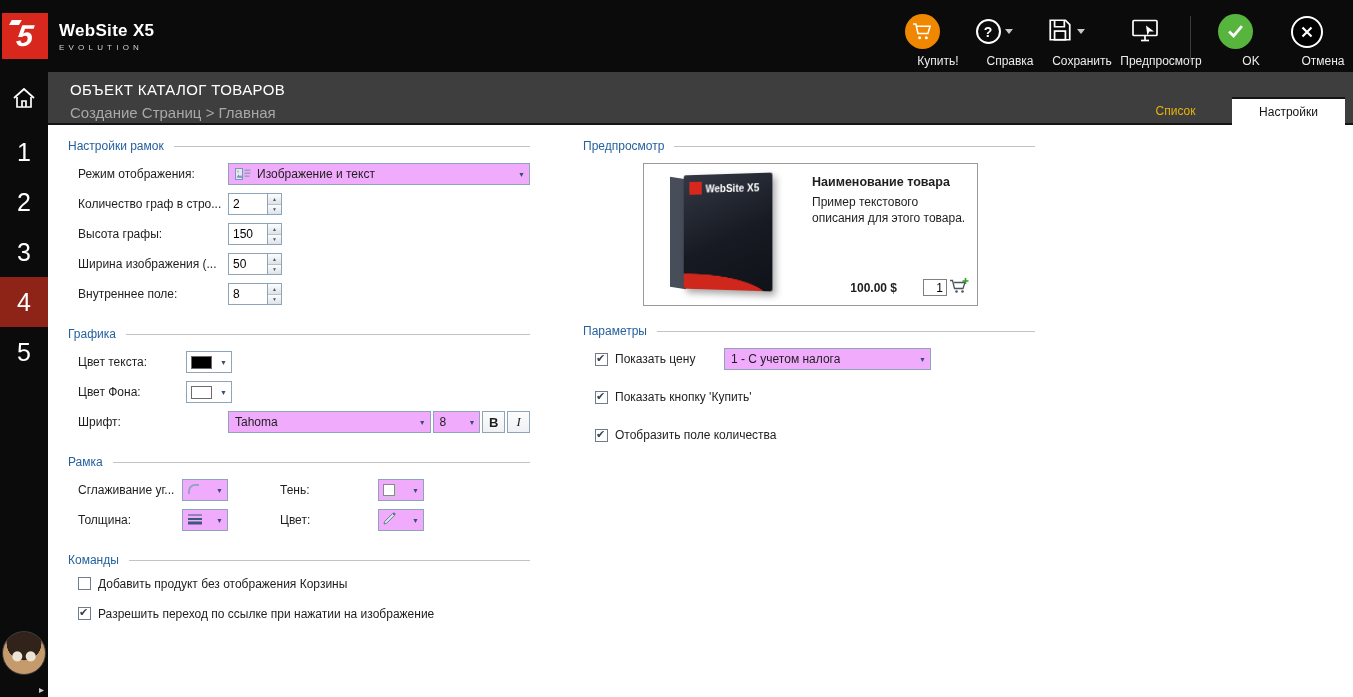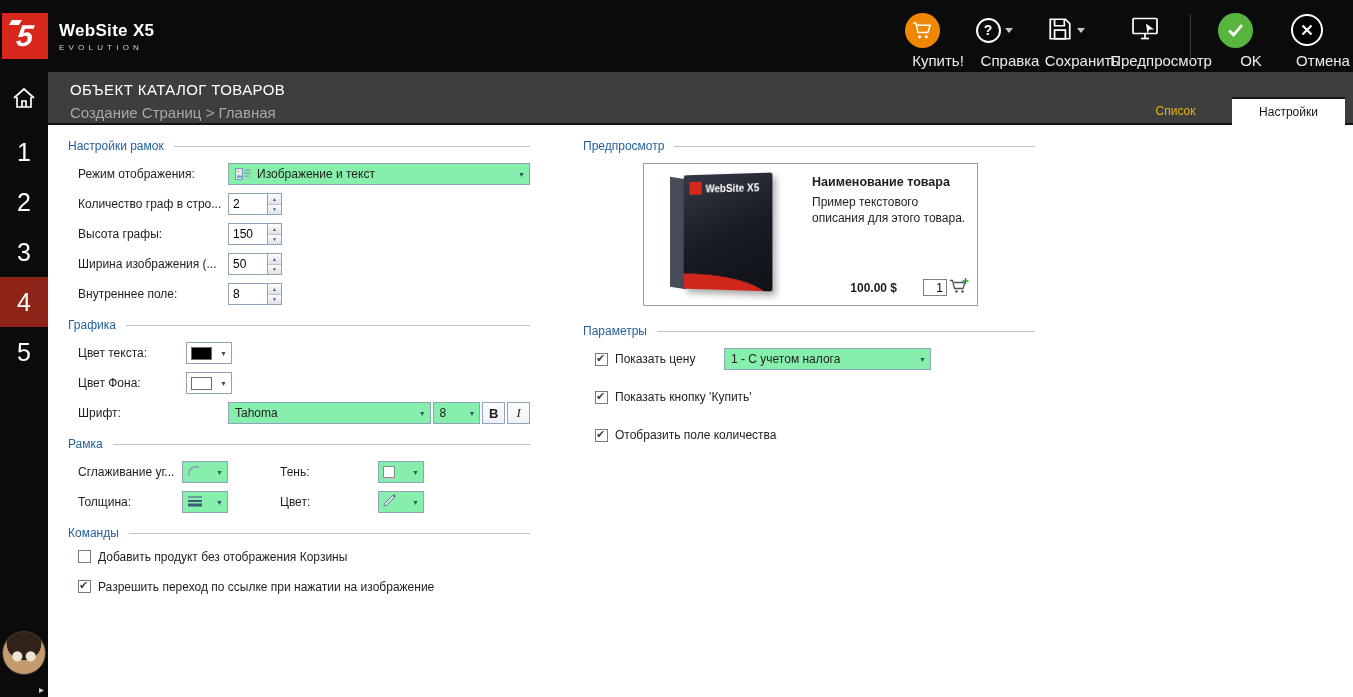--- a/index.html
+++ b/index.html
@@ -12,21 +12,21 @@
   .logo{width:46px;height:46px;margin-left:2px;background:#d8271c;position:relative;flex:none;}
   .logo-glyph{position:absolute;left:0;top:0;width:100%;height:100%;display:flex;align-items:center;justify-content:center;
     color:#fff;font-weight:bold;font-style:italic;font-size:30px;transform:skewX(-6deg);}
   .logo-glyph::before{content:"";position:absolute;left:7px;top:7px;width:10px;height:5px;background:#fff;transform:skewX(-25deg);}
   .brand-text{margin-left:11px;}
   .brand-title{color:#fff;font-size:17px;font-weight:bold;letter-spacing:.3px;}
   .brand-sub{color:#cfcfcf;font-size:8px;letter-spacing:4.2px;margin-top:2px;}
   .actions{margin-left:auto;display:flex;align-items:flex-start;padding-top:9px;margin-right:10px;}
   .action{display:flex;flex-direction:column;align-items:center;width:86px;cursor:pointer;}
   .action.narrow{width:72px;}
-  .alabel{color:#ececec;font-size:15px;margin-top:4px;white-space:nowrap;margin-left:32px;}
+  .alabel{color:#ececec;font-size:12px;margin-top:4px;white-space:nowrap;margin-left:32px;}
   .icon-row{display:flex;align-items:center;gap:4px;height:36px;}
   .circle{border-radius:50%;display:flex;align-items:center;justify-content:center;}
   .c-buy{width:35px;height:35px;background:#ef8700;}
   .c-ok{width:35px;height:35px;background:#57b53e;}
   .c-cancel{width:32px;height:32px;background:#000;border:2px solid #fff;}
   .c-help{width:25px;height:25px;border:2px solid #fff;color:#fff;font-weight:bold;font-size:14px;}
   .chev{width:0;height:0;border-left:4px solid transparent;border-right:4px solid transparent;border-top:5px solid #c9c9c9;}
   .vsep{width:1px;height:46px;background:#3c3c3c;margin:2px 8px 0 2px;}
 
   
@@ -50,27 +50,27 @@
   .tabs{position:absolute;right:8px;bottom:0;display:flex;height:28px;z-index:2;}
   .tab{width:113px;display:flex;align-items:center;justify-content:center;font-size:12px;color:#eab308;cursor:pointer;}
   .tab.active{background:#fff;color:#141414;border-top:2px solid #141414;}
 
   
   .content{position:absolute;left:48px;top:127px;right:0;bottom:0;background:#fff;}
   .col-left{position:absolute;left:20px;top:12px;width:462px;}
   .col-right{position:absolute;left:535px;top:12px;width:452px;}
   .sec{display:flex;align-items:center;color:#26619e;font-size:12px;margin-bottom:10px;}
   .sec::after{content:"";flex:1;height:1px;background:#c3c3c3;margin-left:10px;}
-  .sec.mt{margin-top:13px;}
+  .sec.mt{margin-top:22px;}
   .row{display:flex;align-items:center;margin-bottom:8px;min-height:22px;padding-left:10px;}
   .lbl{color:#1e1e1e;flex:none;}
   .w150{width:150px;} .w108{width:108px;} .w104{width:104px;} .w98{width:98px;} .w109{width:109px;}
   .gap52{width:52px;flex:none;}
 
-  .dd{height:22px;border:1px solid #8ea4b8;background:#86efac;display:flex;align-items:center;padding:0 4px 0 6px;cursor:pointer;}
+  .dd{height:22px;border:1px solid #8ea4b8;background:#f0abfc;display:flex;align-items:center;padding:0 4px 0 6px;cursor:pointer;}
   .dd-val{white-space:nowrap;overflow:hidden;}
   .dd-arrow{margin-left:auto;font-size:7px;color:#36506a;padding-left:6px;}
   .dd.flex1{flex:1;}
   .dd.w204{width:204px;} .dd.w48{width:48px;margin-left:2px;} .dd.w207{width:207px;}
   .dd-icon{margin-right:6px;display:flex;align-items:center;}
   .dd.small{width:46px;padding:0 4px;}
   .dd.small .dd-arrow{padding-left:2px;}
 
   .spin{display:flex;height:22px;}
   .spin input{width:40px;border:1px solid #8ea4b8;padding:0 4px;font:inherit;outline:none;}

